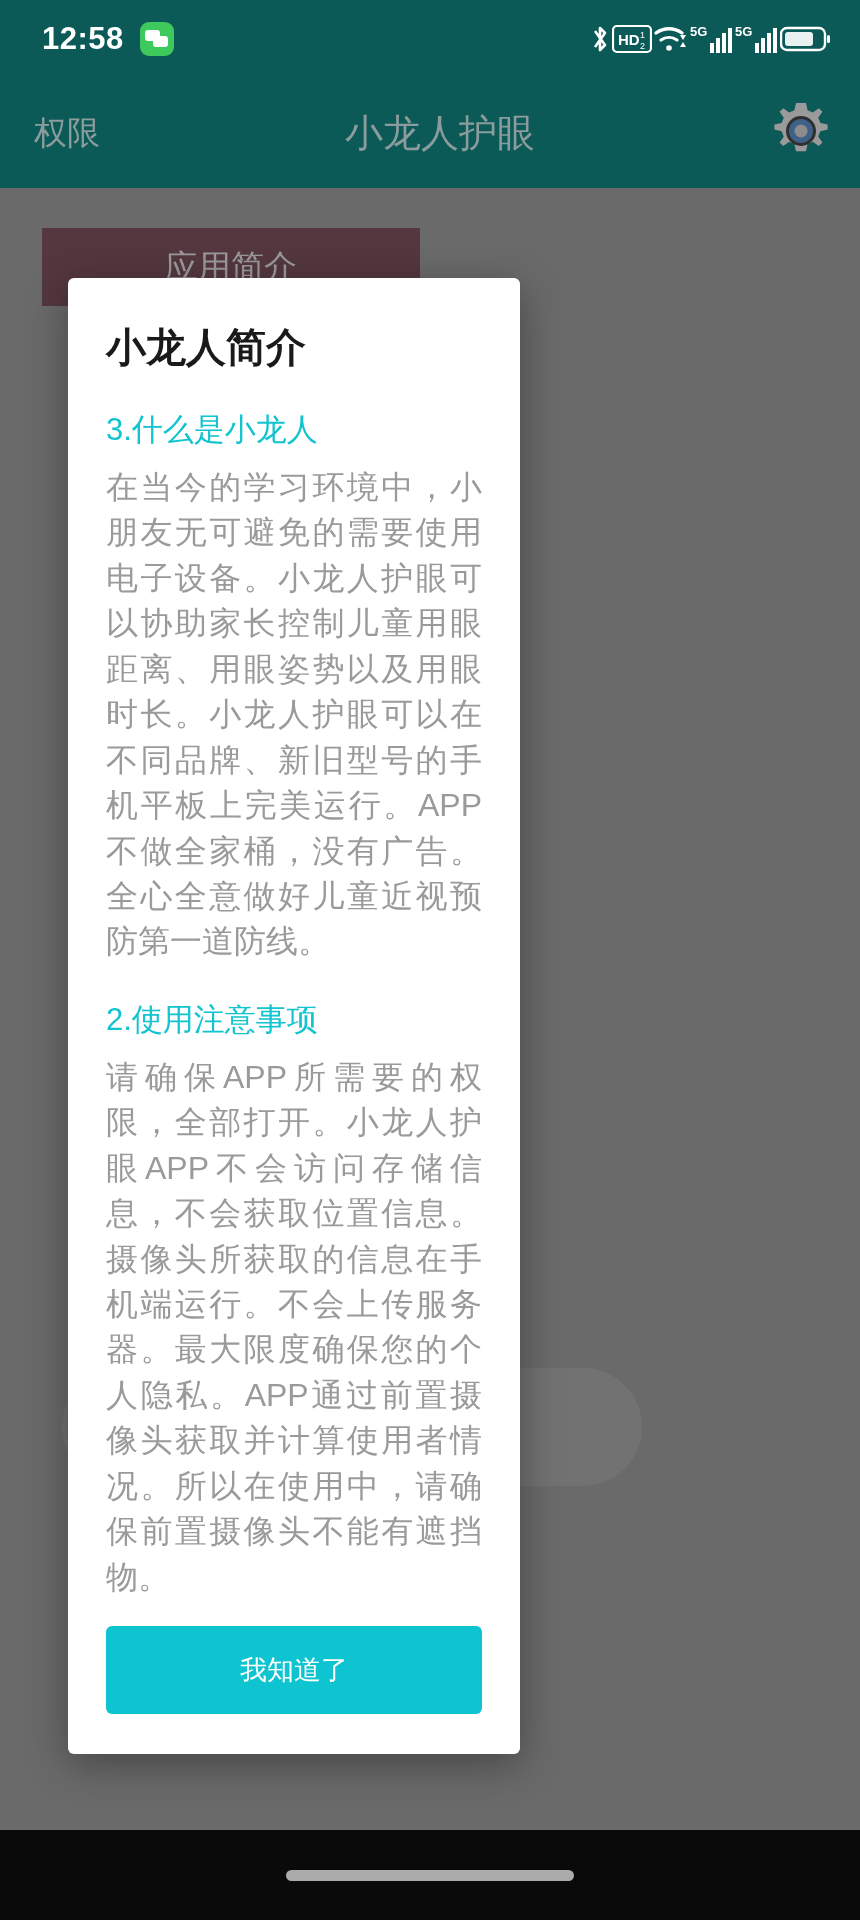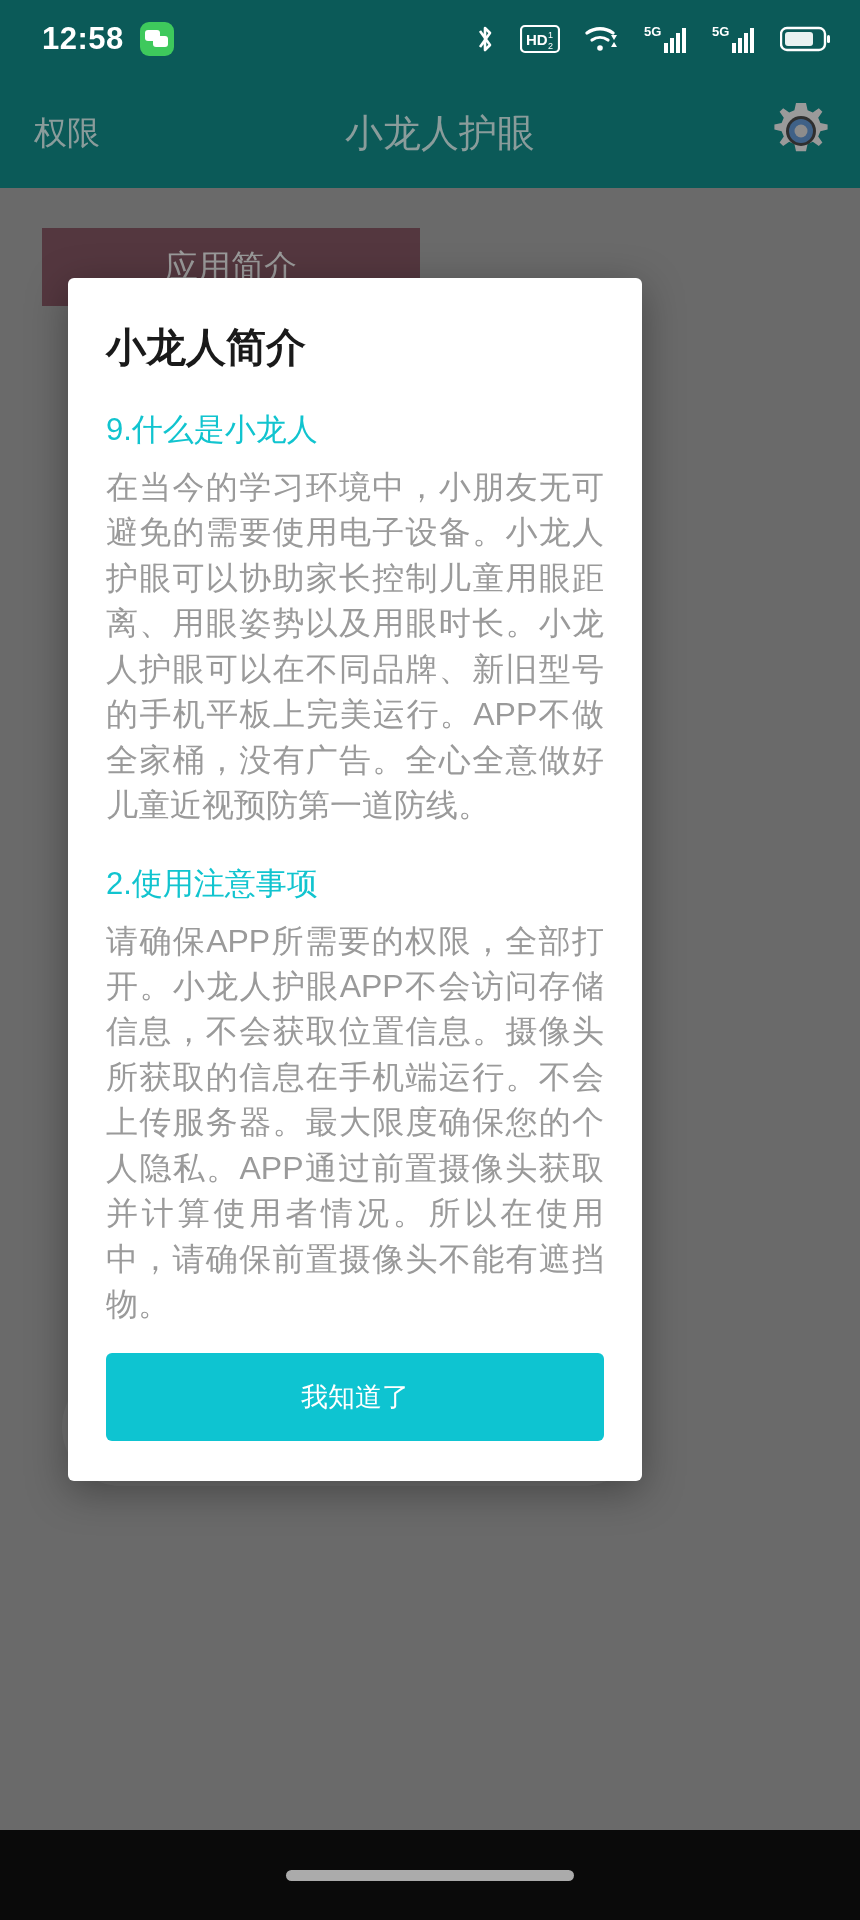--- a/index.html
+++ b/index.html
@@ -24,21 +24,21 @@
   .sb-time { color:#fff; font-size:31px; font-weight:600; letter-spacing:.5px; }
   .msg-icon {
     width:34px; height:34px; border-radius:9px; background:#3ec95c;
     position:relative; display:inline-block;
   }
   .msg-icon::before, .msg-icon::after {
     content:""; position:absolute; background:#fff; border-radius:3px;
   }
   .msg-icon::before { width:15px; height:11px; left:5px; top:8px; }
   .msg-icon::after  { width:15px; height:11px; left:13px; top:14px; }
-  .sb-right { display:flex; align-items:center; gap:24px; }
+  .sb-right { display:flex; align-items:center; gap:1px; }
   .sb-right svg { display:block; }
 
   
   .appbar {
     position:absolute; top:78px; left:0; width:860px; height:110px;
     background:#0b5a58;
     display:flex; align-items:center; justify-content:space-between;
     padding:0 28px 0 34px;
   }
   .appbar-left { color:#8a9c9b; font-size:33px;font-family:Liberation Serif, serif; }
@@ -69,21 +69,21 @@
 
   .bottom-pill {
     position:absolute; left:62px; top:1180px; width:580px; height:118px;
     border-radius:59px; background:rgba(255,255,255,.06);
     display:flex; align-items:center; justify-content:center;
     font-size:35px; color:#3e3e3e;
   }
 
   
   .dialog {
-    position:absolute; left:68px; top:278px; width:574px;
+    position:absolute; left:68px; top:278px; width:452px;
     background:#fff; border-radius:6px;
     box-shadow:0 10px 40px rgba(0,0,0,.35);
     padding:42px 38px 40px 38px;
   }
   .dlg-title { font-size:40px; font-weight:bold; color:#1a1a1a; margin-bottom:34px; }
   .sec-head { font-size:31px; color:#11c4cf; margin-bottom:14px; font-weight:500; }
   .sec-body {
     font-size:32px; color:#9a9a9a; line-height:1.42;
     text-align:justify; margin-bottom:34px;
   }
@@ -181,21 +181,21 @@
     </div>
 
     <div class="bottom-pill">
       <span>护眼提醒已关闭</span>
     </div>
   </div>
 
   <div class="dialog">
     <div class="dlg-title">小龙人简介</div>
 
-    <div class="sec-head">9.什么是小龙人</div>
+    <div class="sec-head">3.什么是小龙人</div>
     <div class="sec-body">在当今的学习环境中，小朋友无可避免的需要使用电子设备。小龙人护眼可以协助家长控制儿童用眼距离、用眼姿势以及用眼时长。小龙人护眼可以在不同品牌、新旧型号的手机平板上完美运行。APP不做全家桶，没有广告。全心全意做好儿童近视预防第一道防线。</div>
 
     <div class="sec-head">2.使用注意事项</div>
     <div class="sec-body">请确保APP所需要的权限，全部打开。小龙人护眼APP不会访问存储信息，不会获取位置信息。摄像头所获取的信息在手机端运行。不会上传服务器。最大限度确保您的个人隐私。APP通过前置摄像头获取并计算使用者情况。所以在使用中，请确保前置摄像头不能有遮挡物。</div>
 
     <button class="ok-btn">我知道了</button>
   </div>
 
   <div class="navbar">
     <div class="home-indicator"></div>

